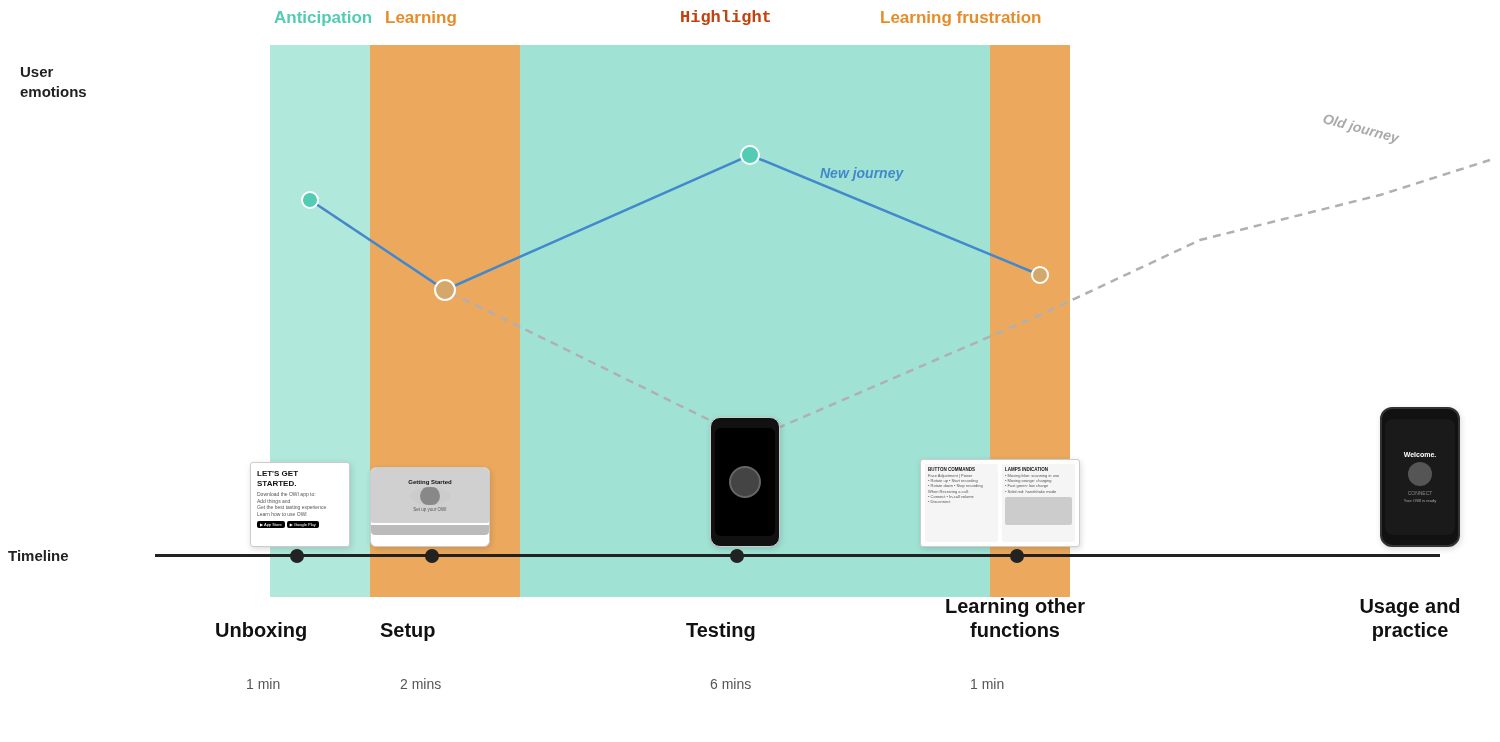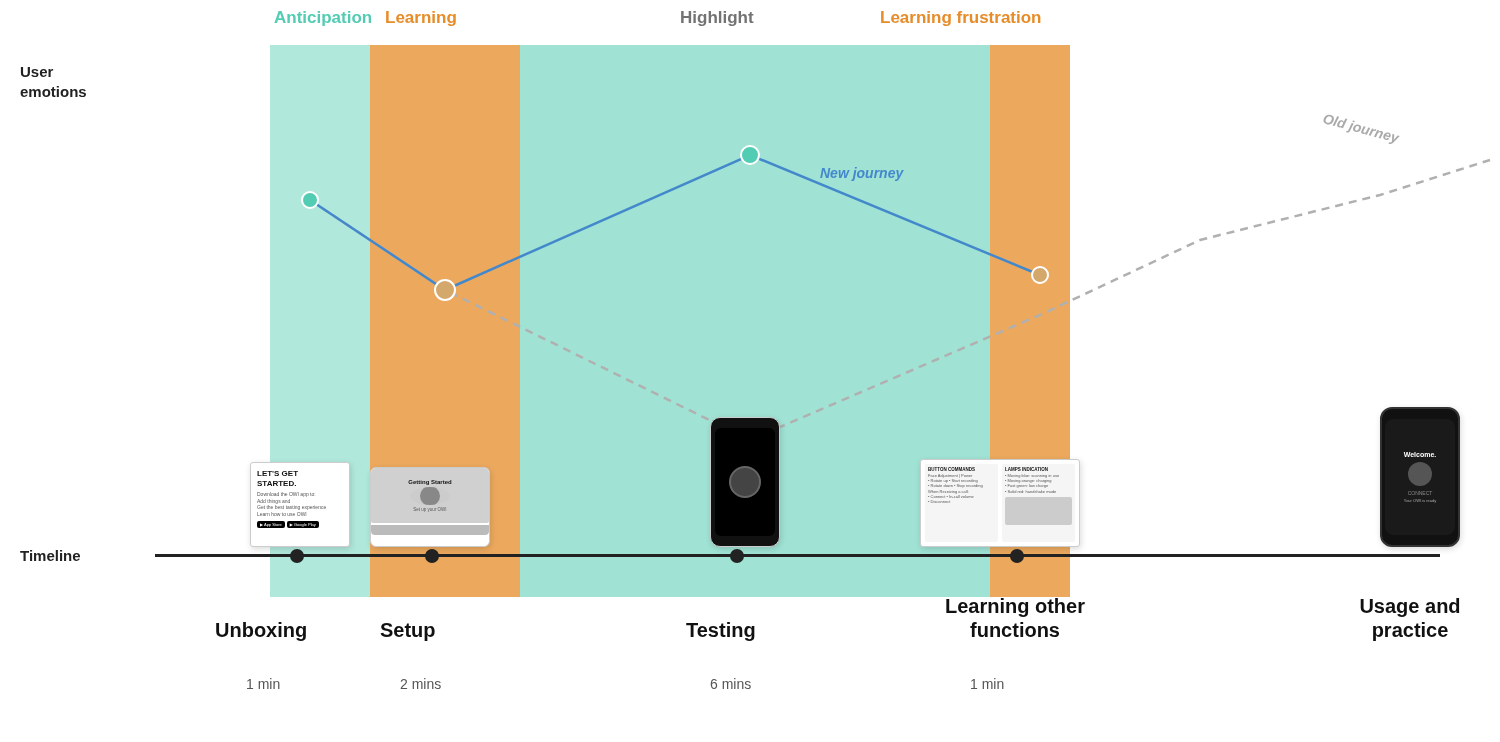--- a/index.html
+++ b/index.html
@@ -75,21 +75,22 @@
       color: #52ccb2;
     }
 
     .phase-label-learning {
       left: 385px;
       color: #e68c28;
     }
 
     .phase-label-highlight {
       left: 680px;
-      color: #737373;
+      color: #c2410c;
+      font-family: Liberation Mono, monospace;
     }
 
     .phase-label-frustration {
       left: 880px;
       color: #e68c28;
     }
 
     
     .timeline-bar {
       position: absolute;
@@ -134,21 +135,21 @@
       bottom: 50px;
       font-size: 14px;
       color: #555;
       text-align: center;
     }
 
     
     .timeline-side-label {
       position: absolute;
       bottom: 178px;
-      left: 20px;
+      left: 8px;
       font-size: 15px;
       font-weight: 700;
       color: #222;
     }
 
     
     .journey-svg {
       position: absolute;
       top: 45px;
       left: 0;

